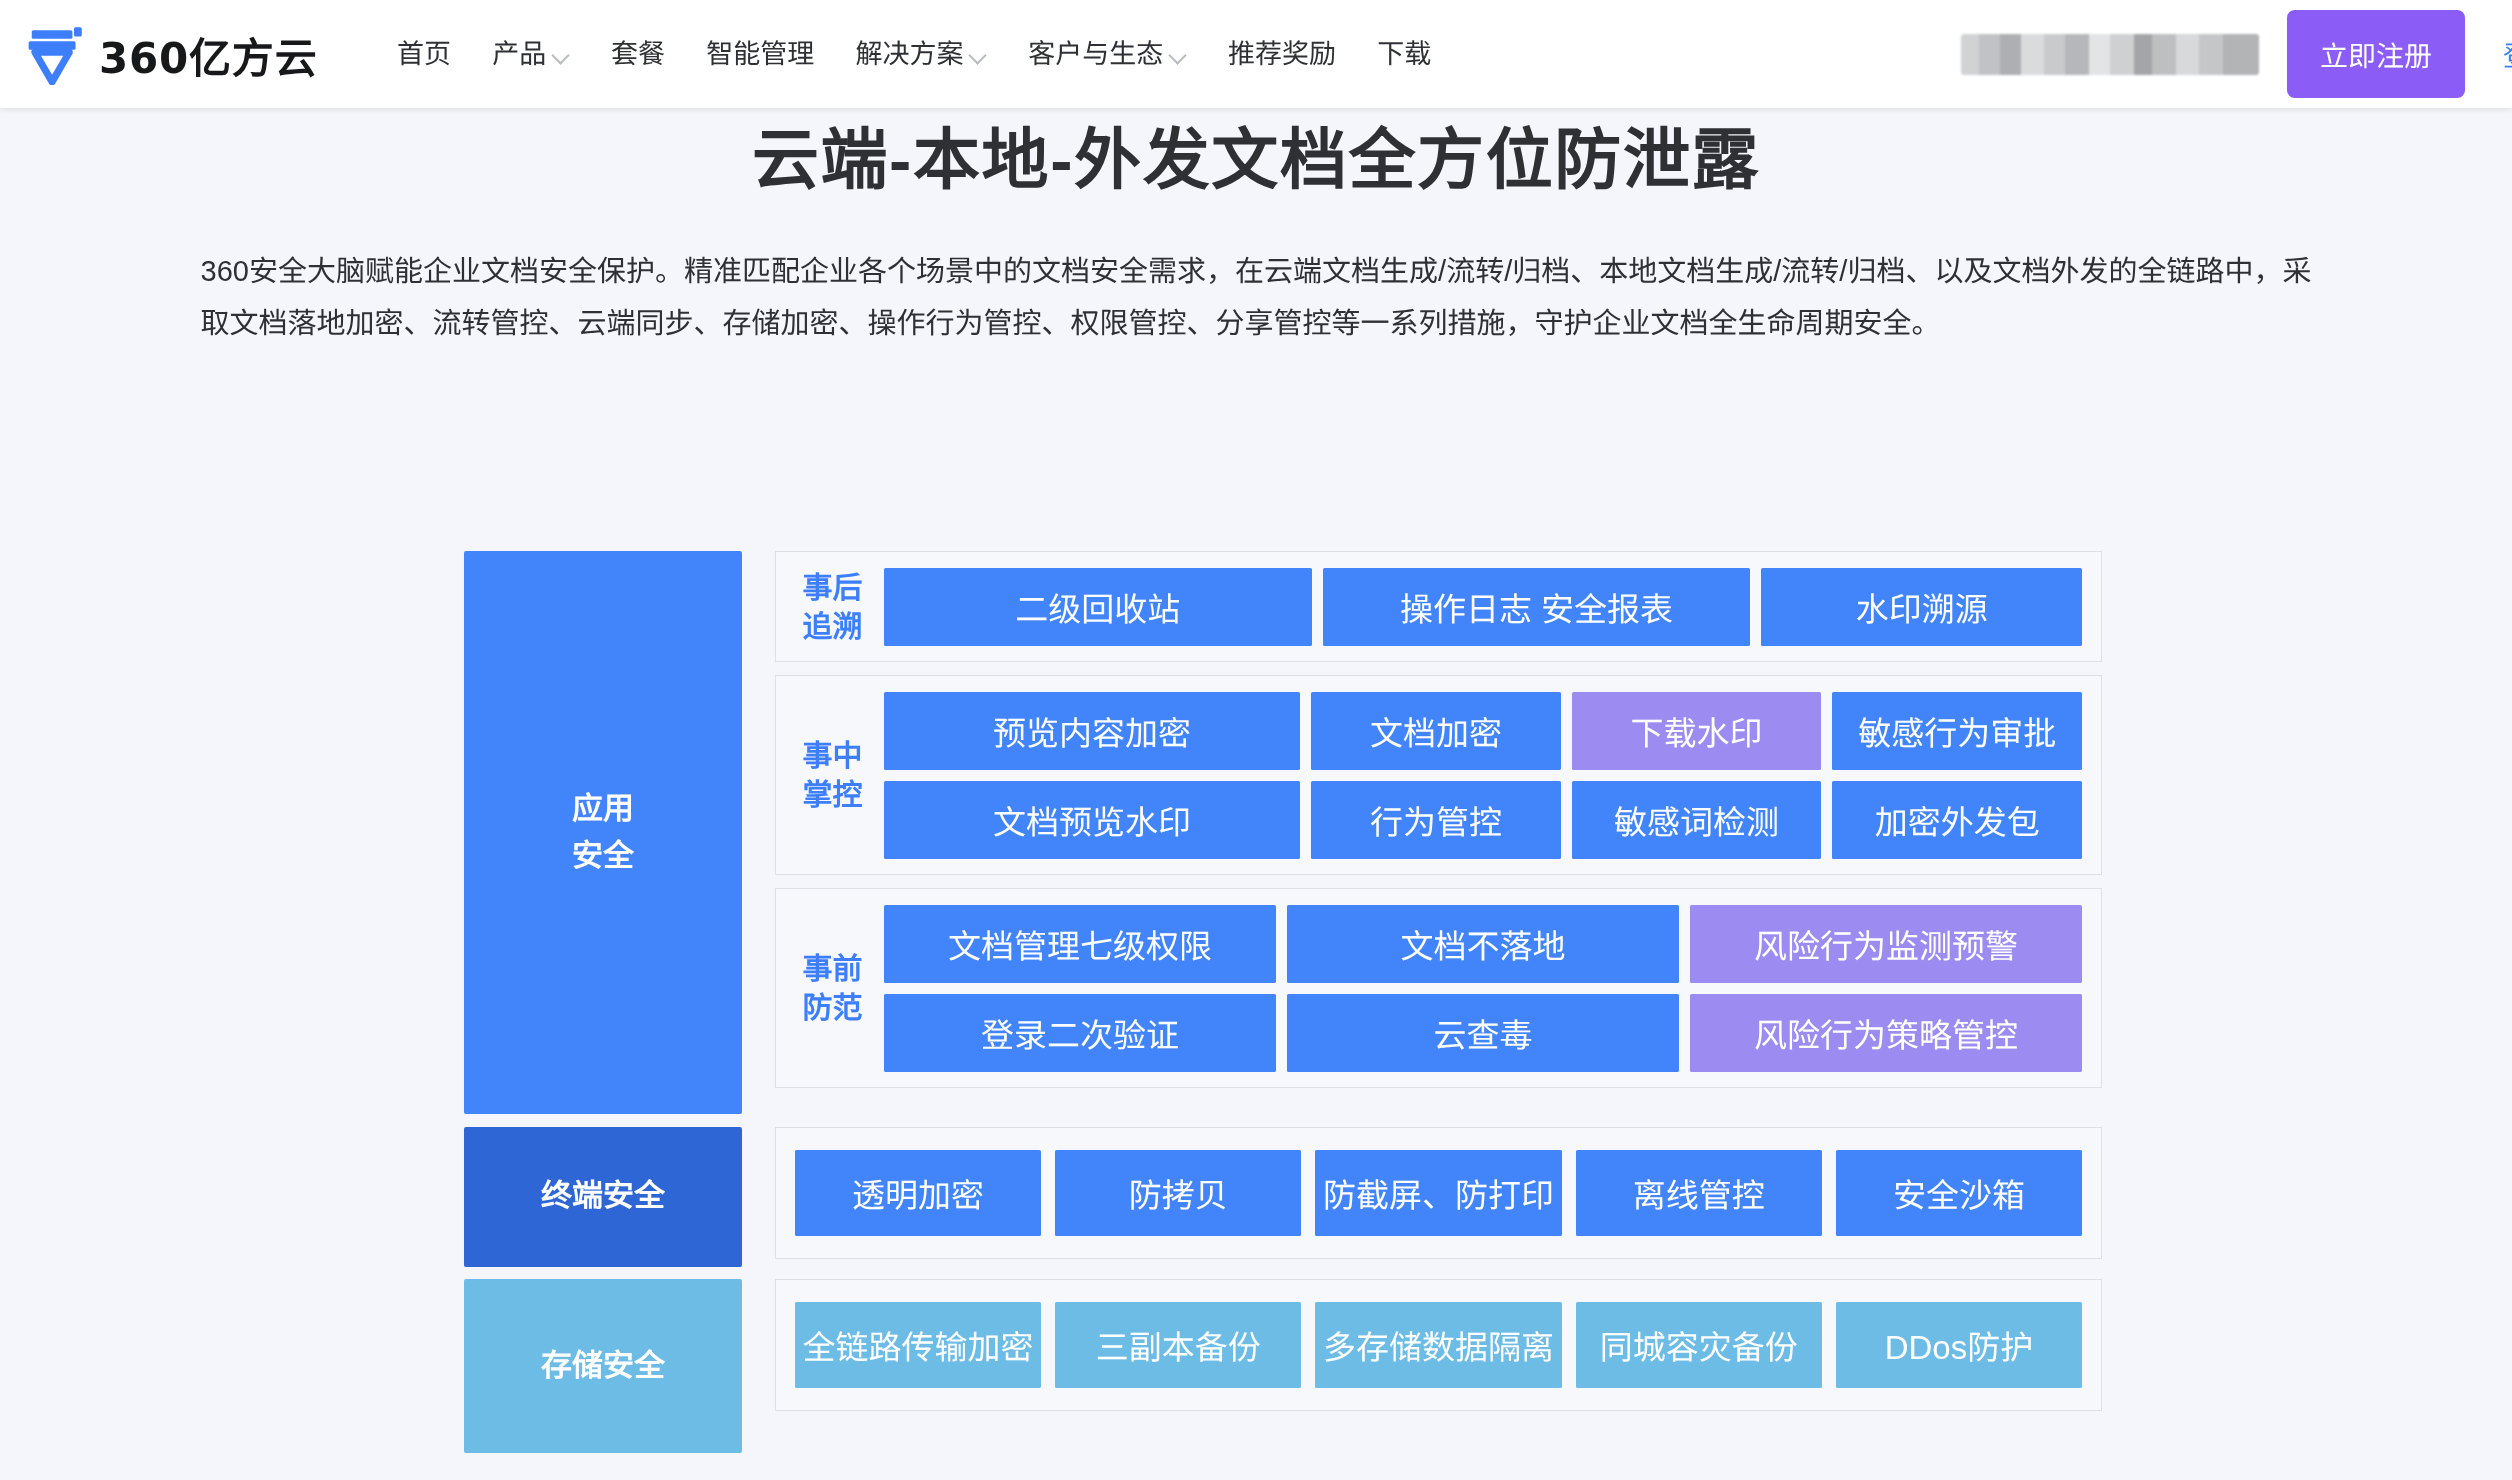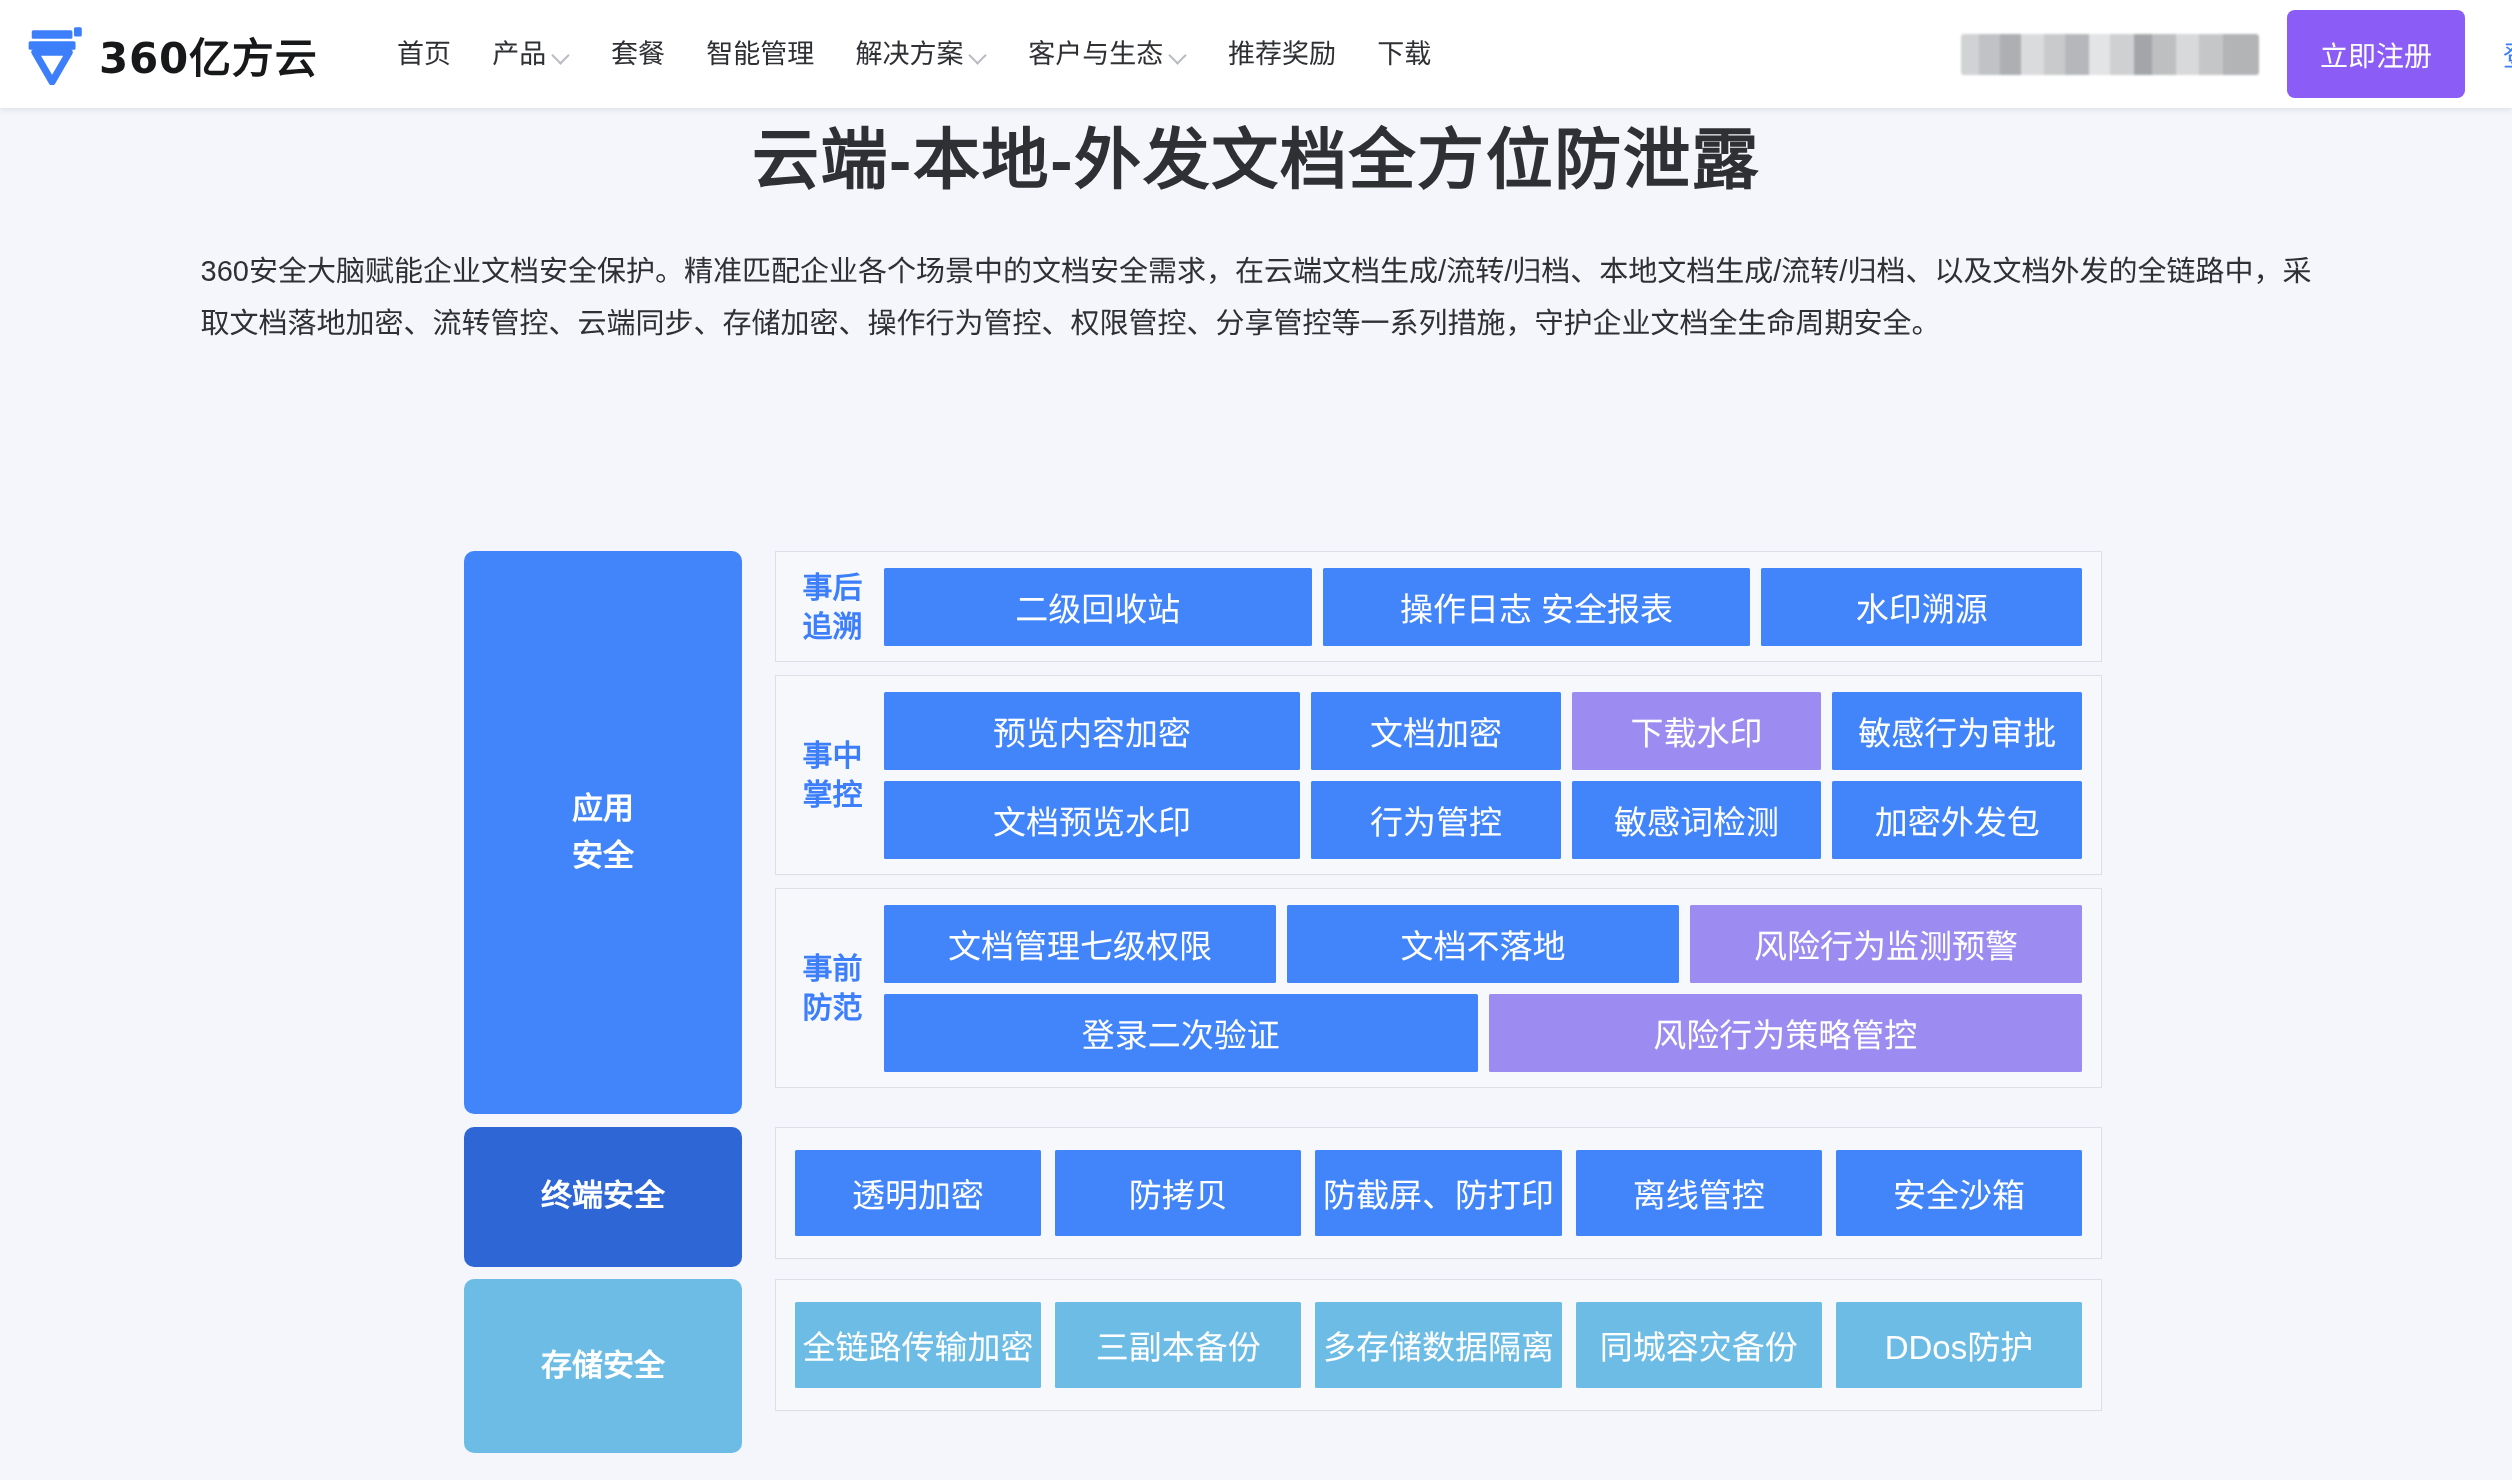--- a/index.html
+++ b/index.html
@@ -161,21 +161,21 @@
     flex: 0 0 278px;
     margin-right: 33px;
     display: flex;
     align-items: center;
     justify-content: center;
     text-align: center;
     color: #ffffff;
     font-size: 31px;
     font-weight: 700;
     line-height: 1.5;
-    border-radius: 10px;
+    border-radius: 2px;
     white-space: pre-line;
   }
   .layer-label.app   { background: #4285fb; height: 563px; }
   .layer-label.term  { background: #2f66d6; height: 140px; }
   .layer-label.store { background: #6cbce6; height: 174px; }
 
   .layer-body { flex: 1 1 auto; display: flex; flex-direction: column; }
 
   .group {
     border: 1.6px solid #dcdfe6;
@@ -316,20 +316,21 @@
           <div class="group-label">事前
 防范</div>
           <div class="group-grid">
             <div class="group-line">
               <div class="tile h-tall" style="flex-grow: 1.3;">文档管理七级权限</div>
               <div class="tile h-tall" style="flex-grow: 1.3;">文档不落地</div>
               <div class="tile purple h-tall" style="flex-grow: 1.3;">风险行为监测预警</div>
             </div>
             <div class="group-line">
               <div class="tile h-tall" style="flex-grow: 1.3;">登录二次验证</div>
+              <div class="tile h-tall" style="flex-grow: 1.3;">云查毒</div>
               <div class="tile purple h-tall" style="flex-grow: 1.3;">风险行为策略管控</div>
             </div>
           </div>
         </div>
       </div>
     </div>
     <div class="layer-row">
       <div class="layer-label term">终端安全</div>
       <div class="layer-body">
         <div class="group flat">

